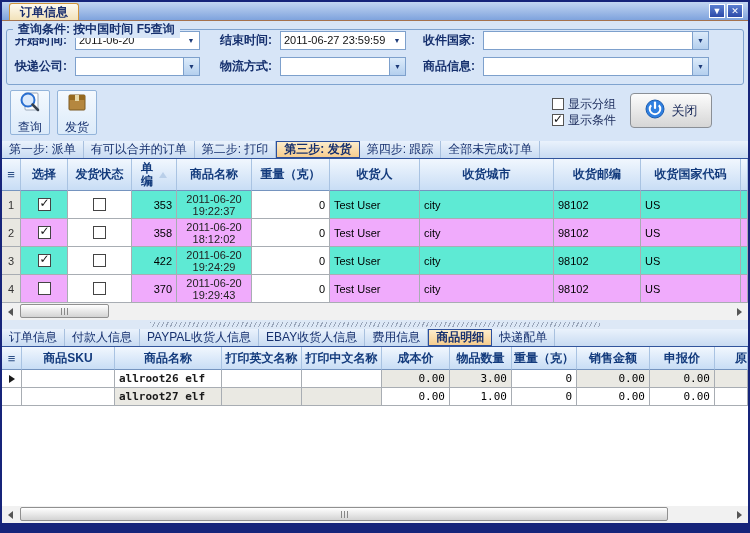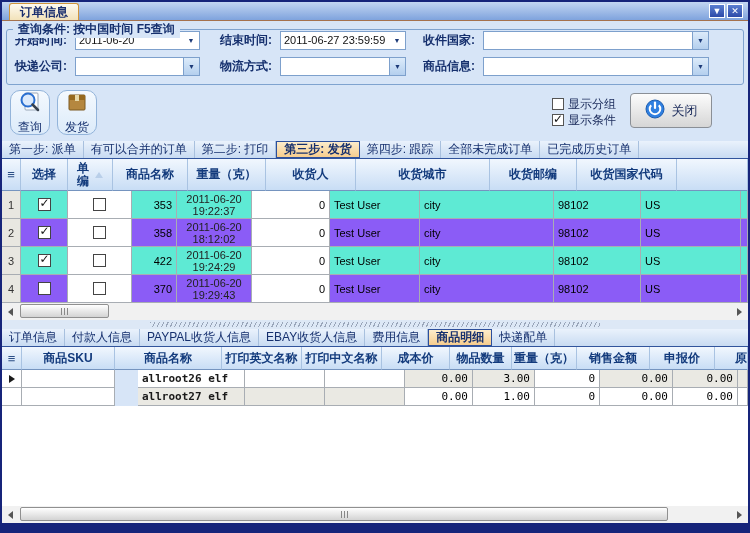--- a/index.html
+++ b/index.html
@@ -28,21 +28,21 @@
   .combo { height:19px; border:1px solid #7da0cc; background:#fff; display:flex; align-items:stretch; }
   .combo .val { flex:1; font-size:11px; color:#111; padding:2px 3px 0 3px; white-space:nowrap; overflow:hidden; }
   .combo .arrow { width:16px; display:flex; align-items:center; justify-content:center;
     font-size:7px; color:#1c3a78; }
   .combo .arrow.boxed { background:linear-gradient(#dcebfa,#b4cfee); border-left:1px solid #7da0cc; }
   .cw1 { width:125px; } .cw2 { width:126px; } .cw3 { width:226px; }
   .gap1 { width:20px; } .gap2 { width:17px; }
 
   
   .toolbar { height:56px; flex:0 0 56px; position:relative; padding:5px 0 0 8px; display:flex; gap:7px; }
-  .tool-btn { width:40px; height:45px; border:1px solid #93b4da; border-radius:10px;
+  .tool-btn { width:40px; height:45px; border:1px solid #93b4da; border-radius:2px;
     background:linear-gradient(#f4f9fe,#dcebfa); display:flex; flex-direction:column;
     align-items:center; justify-content:center; gap:1px; cursor:default; }
   .tool-btn .tlabel { font-size:12px; color:#15306e; }
   .checks { position:absolute; left:534px; top:11px; }
   .checkline { display:flex; align-items:center; gap:4px; height:16px; font-size:12px; color:#1a2a5a;padding-left:16px; }
   .cbx { width:12px; height:12px; background:#fff; border:1px solid #555; position:relative; flex:0 0 auto; }
   .cbx.checked::after { content:"✓"; position:absolute; left:0px; top:-3px; font-size:12px; font-weight:bold; color:#111; }
   .close-btn { position:absolute; right:36px; top:8px; width:82px; height:35px; border:1px solid #8a8f96;
     border-radius:4px; background:linear-gradient(#fcfcfc,#d6d6d6); display:flex; align-items:center;
     justify-content:center; gap:7px; font-size:13px; color:#1a2a5a; cursor:default; }
@@ -59,21 +59,21 @@
   .og-hcell { background:linear-gradient(#f1f7fe,#c8ddf5); border-right:1px solid #a9c3e2;
     border-bottom:1px solid #7594bf; display:flex; align-items:center; justify-content:center; cursor:default; }
   .og-row { display:flex; height:28px; flex:0 0 28px; font-size:11px; }
   .og-cell { border-right:1px solid #a8adb3; border-bottom:1px solid #a8adb3;
     display:flex; align-items:center; overflow:hidden; }
   .ind { background:#e8e7e1; color:#333; justify-content:center; }
   .oc0{width:19px;flex:0 0 19px;} .oc1{width:47px;flex:0 0 47px;} .oc2{width:64px;flex:0 0 64px;}
   .oc3{width:45px;flex:0 0 45px;} .oc4{width:75px;flex:0 0 75px;} .oc5{width:78px;flex:0 0 78px;}
   .oc6{width:90px;flex:0 0 90px;} .oc7{width:134px;flex:0 0 134px;} .oc8{width:87px;flex:0 0 87px;}
   .oc9{width:100px;flex:0 0 100px;} .oc10{flex:1;}
-  .r-odd .og-cell { background:#5eead4; } .r-even .og-cell { background:#8b5cf6; }
+  .r-odd .og-cell { background:#5eead4; } .r-even .og-cell { background:#f0abfc; }
   .og-row .og-cell.wht { background:#fff; }
   .og-row .og-cell.ind { background:#e8e7e1; }
   .ctr { justify-content:center; } .rgt { justify-content:flex-end; padding-right:4px; }
   .lft { padding-left:4px; }
   .twoLine { flex-direction:column; justify-content:center; line-height:12px; text-align:center; color:#222; }
   .gcbx { width:13px; height:13px; background:#fff; border:1px solid #444; position:relative; }
   .gcbx.checked::after { content:"✓"; position:absolute; left:1px; top:-3px; font-size:12px; font-weight:bold; color:#111; }
   .hamb { color:#2c4f86; font-size:13px; font-weight:bold; }
   .sortup { width:0; height:0; border-left:4px solid transparent; border-right:4px solid transparent;
     border-bottom:6px solid #b9cfe9; margin-left:4px; }
@@ -98,21 +98,21 @@
   
   .pg-head { display:flex; height:23px; flex:0 0 23px; font-size:12px; font-weight:bold; color:#123a7c; }
   .pg-row { display:flex; height:18px; flex:0 0 18px; font-size:11px;
     font-family:"DejaVu Sans Mono","Liberation Mono",monospace; }
   .pc0{width:20px;flex:0 0 20px;} .pc1{width:93px;flex:0 0 93px;} .pc2{width:107px;flex:0 0 107px;}
   .pc3{width:80px;flex:0 0 80px;} .pc4{width:80px;flex:0 0 80px;} .pc5{width:68px;flex:0 0 68px;}
   .pc6{width:62px;flex:0 0 62px;} .pc7{width:65px;flex:0 0 65px;} .pc8{width:73px;flex:0 0 73px;}
   .pc9{width:65px;flex:0 0 65px;} .pc10{flex:1;}
   .pg-row .og-cell { background:#fff; }
   .pg-row .og-cell.gry { background:#eae9e3; }
-  .bname { font-weight:bold; color:#1a1a1a;margin-left:23px; }
+  .bname { font-weight:bold; color:#1a1a1a; }
   .rowptr { width:0; height:0; border-top:4px solid transparent; border-bottom:4px solid transparent;
     border-left:6px solid #1a1a1a; }
   .fill { flex:1; background:#fff; }
 </style>
 </head>
 <body>
 
 <div class="window">
 
   <div class="titlebar">
@@ -208,28 +208,28 @@
     </div>
   </div>
 
   <div class="tabstrip">
     <div class="tab">第一步: 派单</div>
     <div class="tab">有可以合并的订单</div>
     <div class="tab">第二步: 打印</div>
     <div class="tab sel">第三步: 发货</div>
     <div class="tab">第四步: 跟踪</div>
     <div class="tab">全部未完成订单</div>
-    <div class="tab">已完成历史订单</div>
   </div>
 
   <div class="og-head">
     <div class="og-hcell oc0">
         <span class="hamb">≡</span>
       </div>
     <div class="og-hcell oc1">选择</div>
+    <div class="og-hcell oc2">发货状态</div>
     <div class="og-hcell oc3 col-db">
       <span class="dbl" style="width:14px; white-space:pre-line;">单
 编</span>
         <span class="sortup"></span>
     </div>
     <div class="og-hcell oc4">商品名称</div>
     <div class="og-hcell oc5">重量（克）</div>
     <div class="og-hcell oc6">收货人</div>
     <div class="og-hcell oc7">收货城市</div>
     <div class="og-hcell oc8">收货邮编</div>

